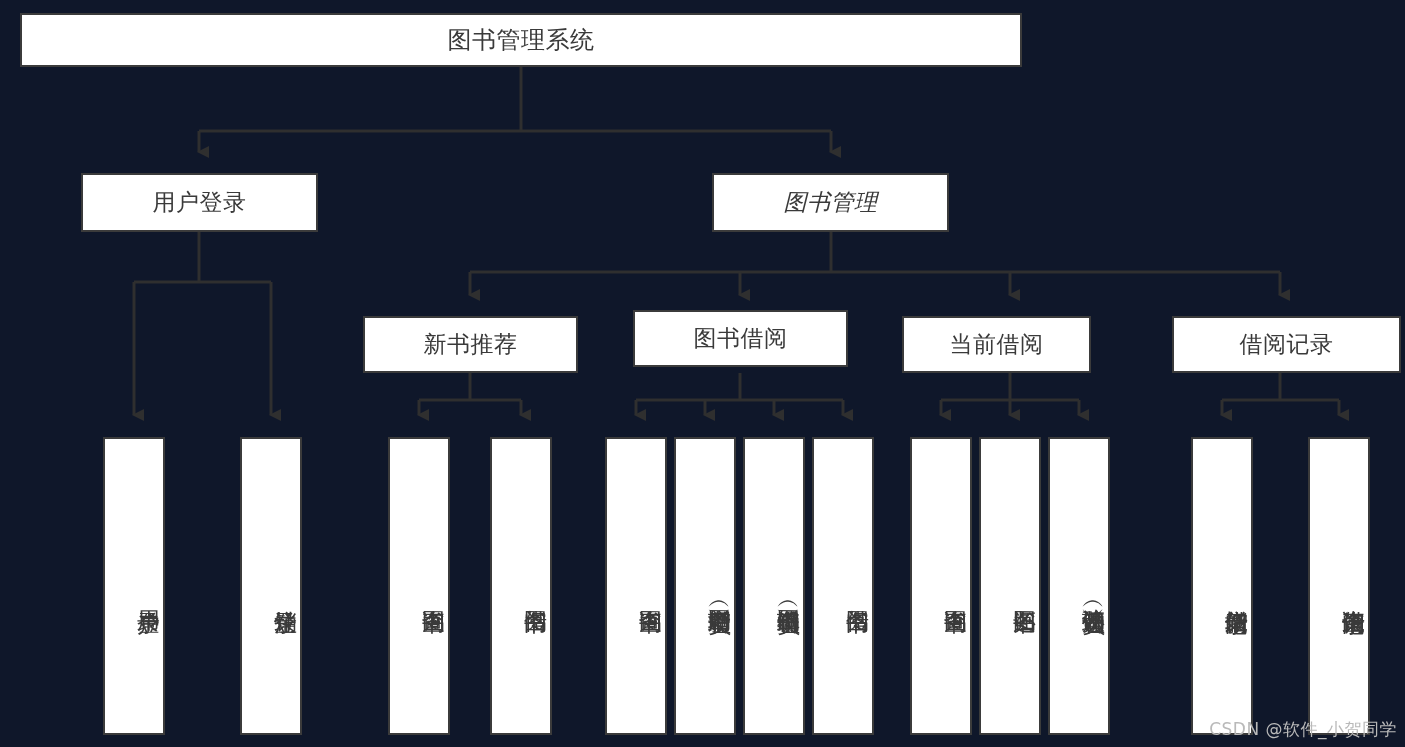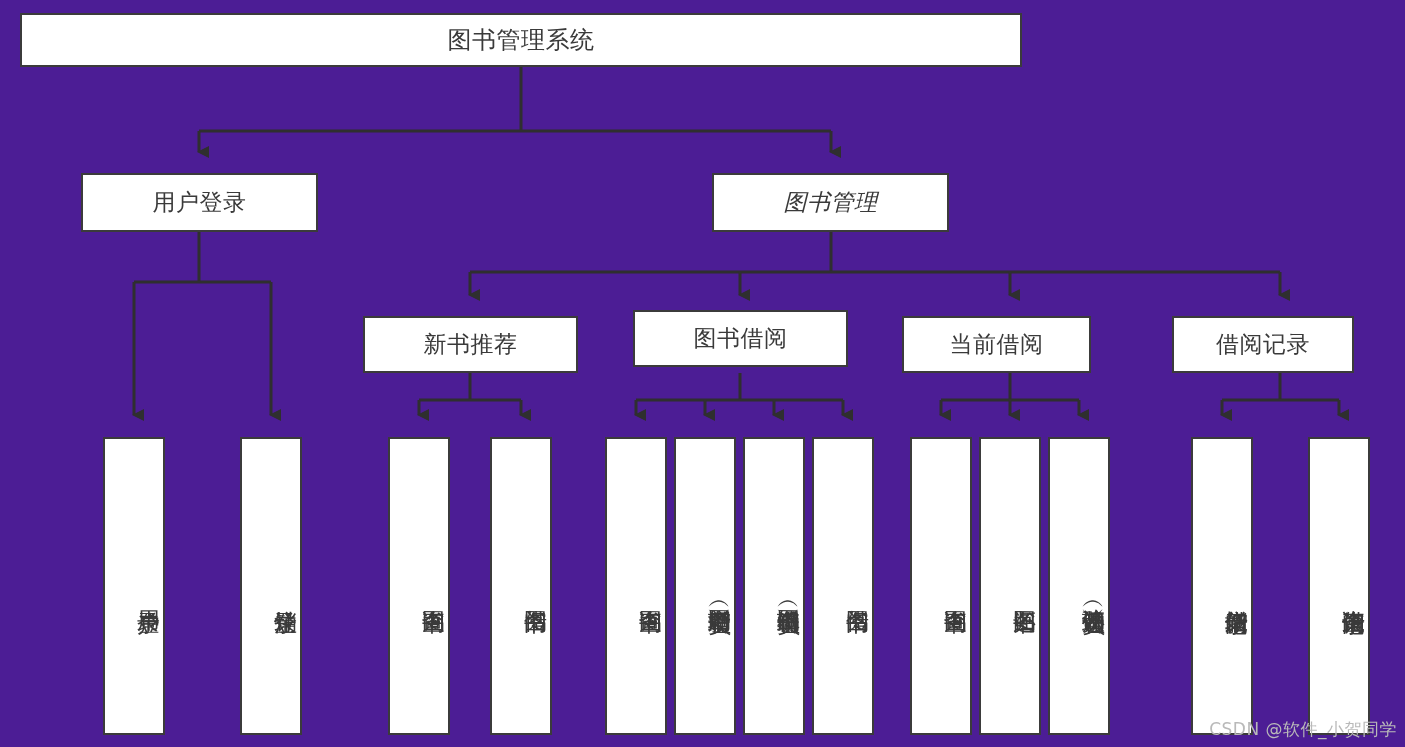--- a/index.html
+++ b/index.html
@@ -9,21 +9,21 @@
     background: #ffffff;
   }
   body {
     font-family: "DejaVu Sans", "Liberation Sans", sans-serif;
     color: #3a3a3a;
   }
   #canvas {
     position: relative;
     width: 1405px;
     height: 747px;
-    background: #4c1d95;
+    background: #0f172a;
     overflow: hidden;
   }
   #edges {
     position: absolute;
     left: 0;
     top: 0;
     width: 1405px;
     height: 747px;
     pointer-events: none;
   }
@@ -144,21 +144,21 @@
   </div>
 
   <div class="node horiz" style="left:633px; top:310px; width:215px; height:57px;">
     <span>图书借阅</span>
   </div>
 
   <div class="node horiz" style="left:902px; top:316px; width:189px; height:57px;">
     <span>当前借阅</span>
   </div>
 
-  <div class="node horiz" style="left:1172px; top:316px; width:182px; height:57px;">
+  <div class="node horiz" style="left:1172px; top:316px; width:229px; height:57px;">
     <span>借阅记录</span>
   </div>
 
   <div class="node vert" style="left:103px; top:437px; width:62px; height:298px;">
     <span class="vtext">用户登录</span>
   </div>
 
   <div class="node vert" style="left:240px; top:437px; width:62px; height:298px;">
     <span class="vtext">注销登录</span>
   </div>

